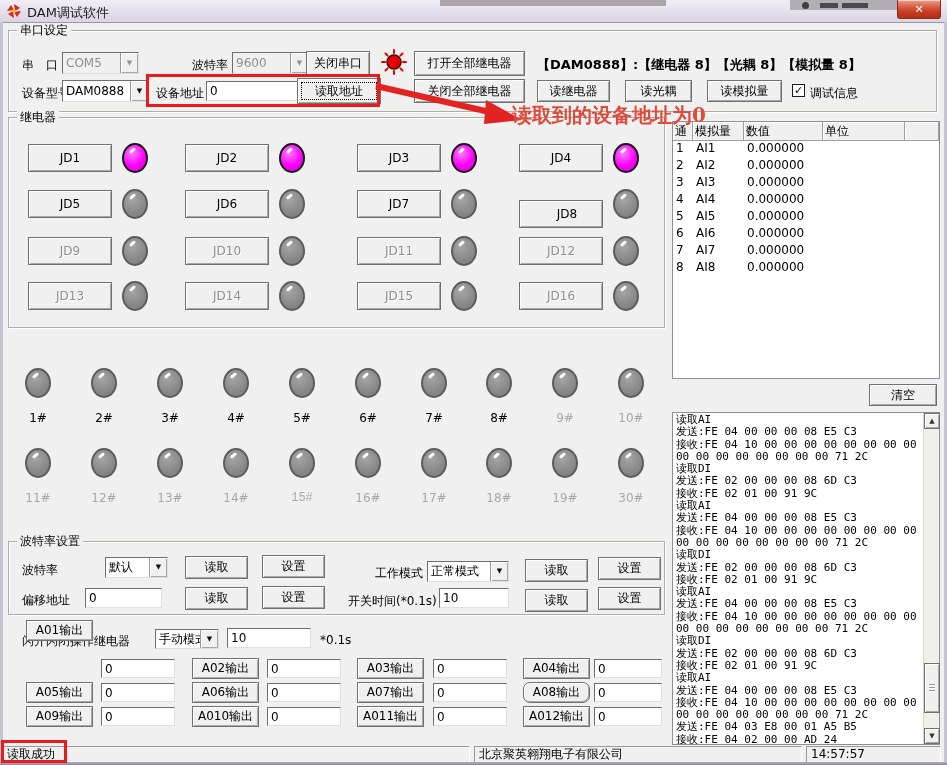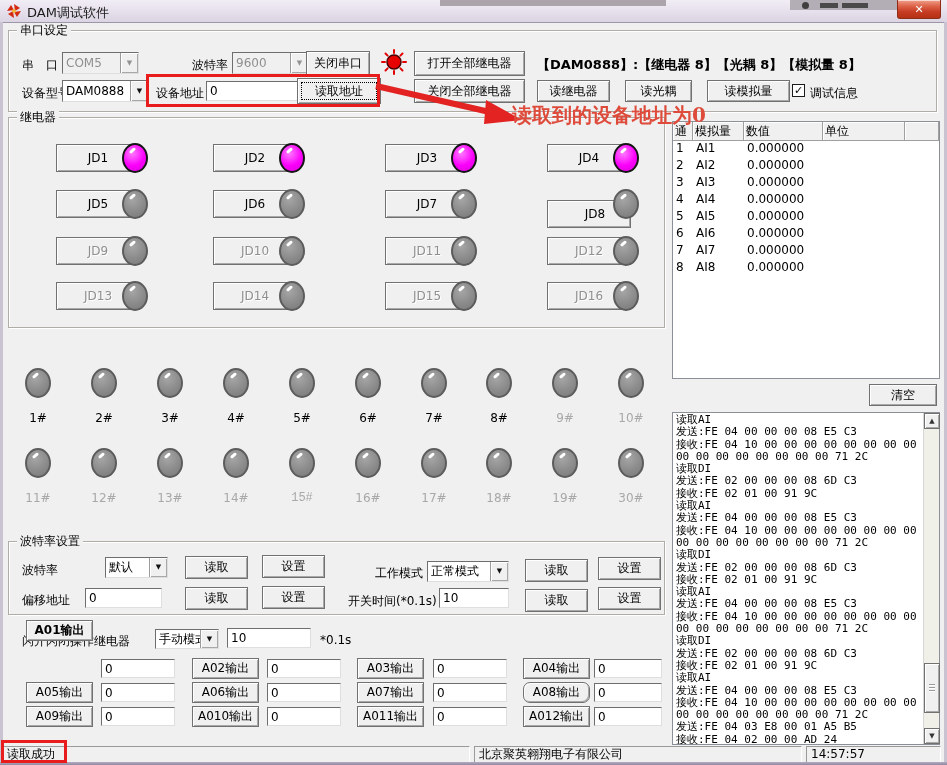--- a/index.html
+++ b/index.html
@@ -24,21 +24,21 @@
   
   #edge-left{position:absolute;left:0;top:22px;width:3px;height:740px;background:#c9c3d1;}
   #edge-right{position:absolute;left:944px;top:22px;width:3px;height:740px;background:#c9c3d1;}
   #edge-bottom{position:absolute;left:0;top:762px;width:947px;height:3px;background:linear-gradient(#b4adc0,#8f88a0);}
   
   .lbl{position:absolute;font-size:12px;white-space:nowrap;}
   .btn{position:absolute;display:flex;align-items:center;justify-content:center;font-size:12px;
     background:#f0f0f0;border:1px solid #717171;box-sizing:border-box;
     box-shadow:inset 1px 1px 0 #ffffff,inset -1px -1px 0 #a8a8a8;cursor:default;white-space:nowrap;}
   .focusdot::after{content:"";position:absolute;inset:3px;border:1px dotted #000;}
-  .jd{width:84px;height:28px;margin-left:28px;}
+  .jd{width:84px;height:28px;}
   .off-text{color:#8f8f8f;text-shadow:1px 1px 0 #fff;}
   .out-btn{width:67px;height:21px;}
   .tbx{position:absolute;box-sizing:border-box;height:20px;background:#fff;border:1px solid #6e6e6e;
     border-bottom-color:#dedede;border-right-color:#dedede;font-family:"DejaVu Sans","Liberation Sans",sans-serif;
     font-size:12px;padding:1px 3px;outline:none;}
   .combo{position:absolute;height:22px;background:#fff;border:1px solid #6e6e6e;border-bottom-color:#dedede;
     border-right-color:#dedede;display:flex;align-items:center;box-sizing:border-box;}
   .combo-text{flex:1;font-size:12px;padding-left:3px;white-space:nowrap;overflow:hidden;}
   .combo-btn{width:17px;height:100%;background:#f0f0f0;border-left:1px solid #9b9b9b;
     box-shadow:inset 1px 1px 0 #fff,inset -1px -1px 0 #a8a8a8;display:flex;align-items:center;justify-content:center;}
@@ -163,21 +163,21 @@
     <span class="combo-btn">
         <span class="combo-arrow">▼</span>
       </span>
   </div>
   <span class="lbl" style="left:156px;top:85px;">设备地址</span>
   <input class="tbx" style="left: 206px; top: 81px; width: 106px;" value="0">
   <div class="btn focusdot" style="left:297px;top:78px;width:84px;height:26px;">读取地址</div>
   <div class="btn" style="left:414px;top:79px;width:111px;height:24px;">关闭全部继电器</div>
   <div class="btn" style="left:537px;top:80px;width:73px;height:22px;">读继电器</div>
   <div class="btn" style="left:625px;top:80px;width:67px;height:22px;">读光耦</div>
-  <div class="btn" style="left:707px;top:80px;width:83px;height:22px;">读模拟量</div>
+  <div class="btn" style="left:707px;top:80px;width:75px;height:22px;">读模拟量</div>
   <span class="cbx" style="left:792px;top:84px;">
     <span class="cbx-mark">✓</span>
   </span>
   <span class="lbl" style="left:810px;top:85px;">调试信息</span>
 
   <div class="grp" style="left:8px;top:117px;width:657px;height:211px;">
     <span class="grp-t">继电器</span>
   </div>
   <div id="relay-grid">
       <div class="btn jd" style="left: 28px; top: 144px;">JD1</div>
@@ -351,21 +351,21 @@
   <div class="combo" style="left:155px;top:629px;width:64px;height:20px;">
     <span class="combo-text">手动模式</span>
     <span class="combo-btn">
         <span class="combo-arrow">▼</span>
       </span>
   </div>
   <input class="tbx" style="left: 227px; top: 628px; width: 84px;" value="10">
   <span class="lbl" style="left:320px;top:633px;">*0.1s</span>
 
   <div id="output-grid">
-      <div class="btn out-btn" style="left: 26px; top: 620px; font-weight: bold;">A01输出</div>
+      <div class="btn out-btn" style="left: 26px; top: 620px;">A01输出</div>
       <input class="tbx" value="0" style="left: 101px; top: 659px; width: 74px; height: 19px;">
       <div class="btn out-btn" style="left: 192px; top: 658px;">A02输出</div>
       <input class="tbx" value="0" style="left: 267px; top: 659px; width: 74px; height: 19px;">
       <div class="btn out-btn" style="left: 357px; top: 658px;">A03输出</div>
       <input class="tbx" value="0" style="left: 433px; top: 659px; width: 74px; height: 19px;">
       <div class="btn out-btn" style="left: 523px; top: 658px;">A04输出</div>
       <input class="tbx" value="0" style="left: 594px; top: 659px; width: 68px; height: 19px;">
       <div class="btn out-btn" style="left: 26px; top: 682px;">A05输出</div>
       <input class="tbx" value="0" style="left: 101px; top: 683px; width: 74px; height: 19px;">
       <div class="btn out-btn" style="left: 192px; top: 682px;">A06输出</div>

